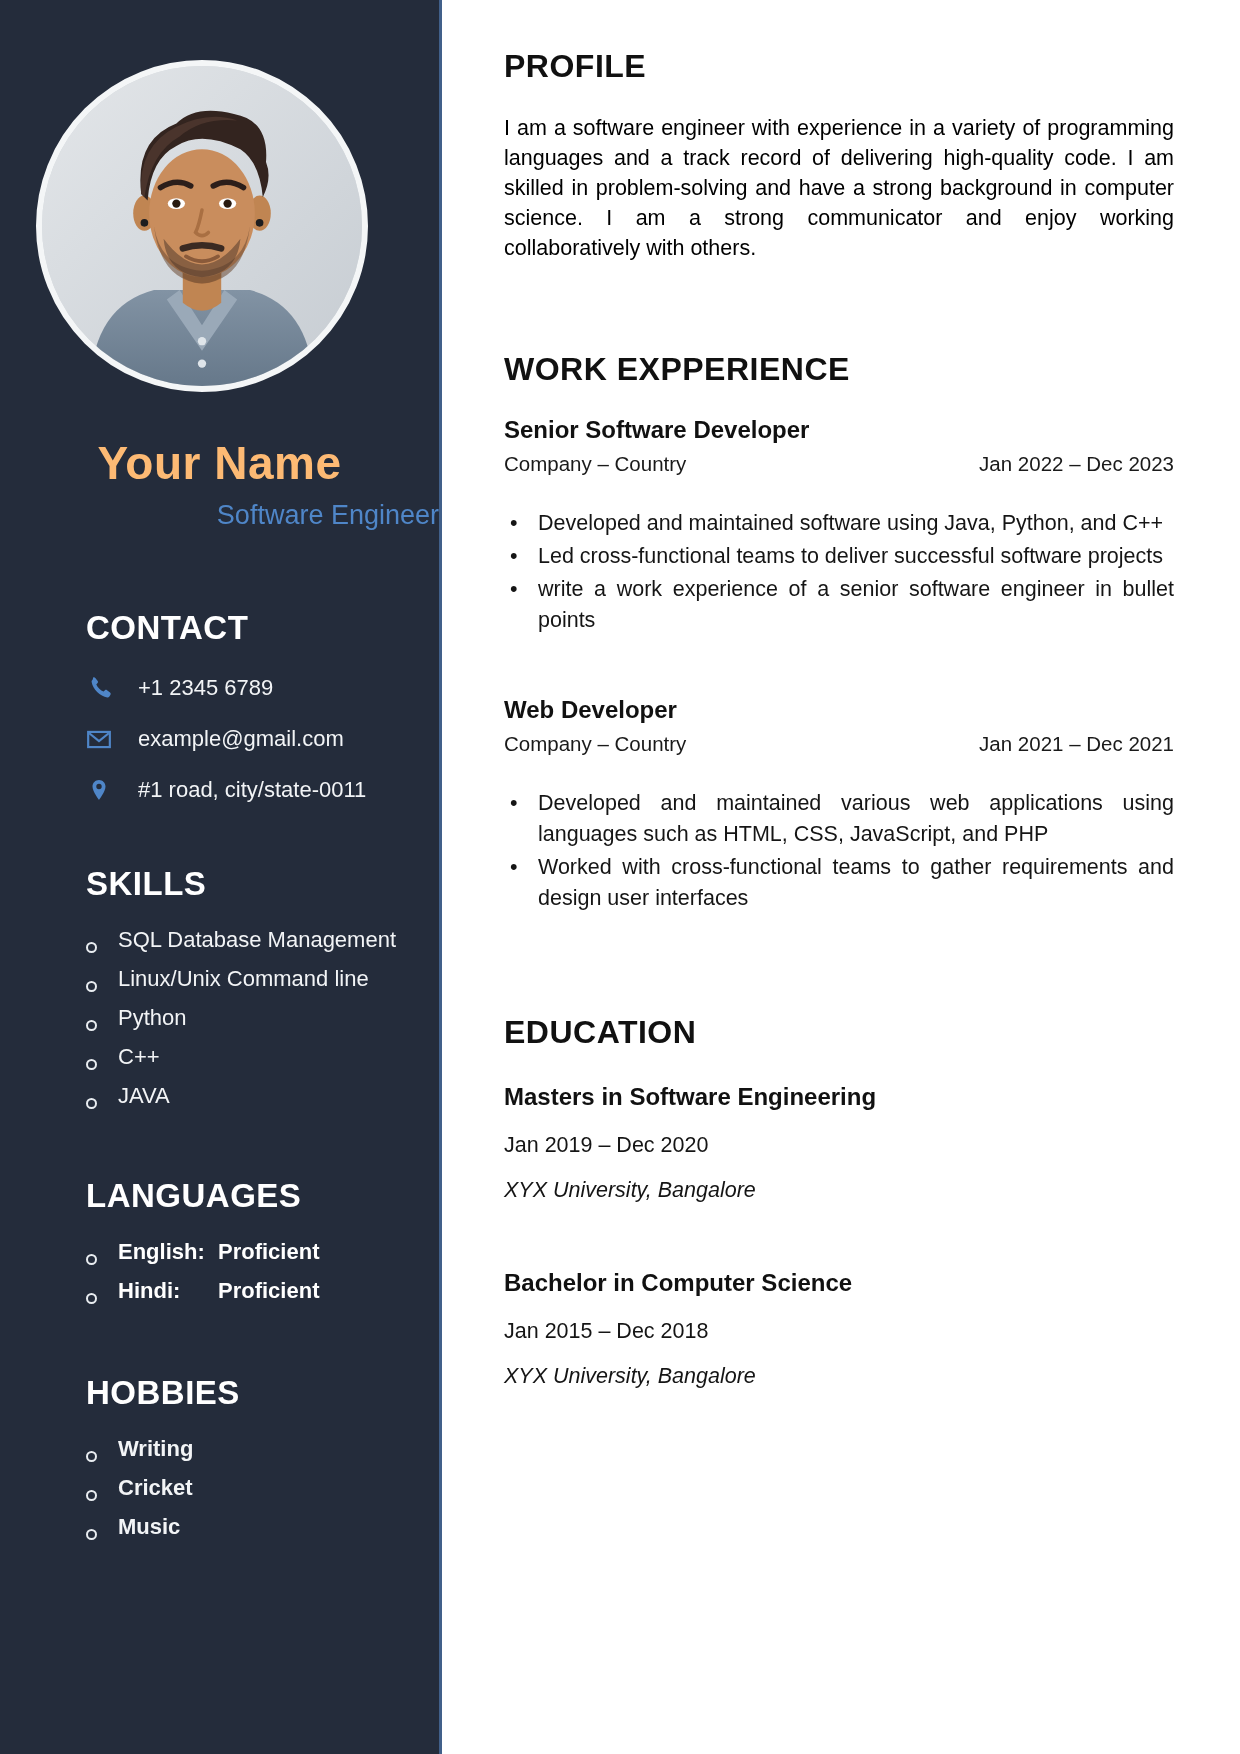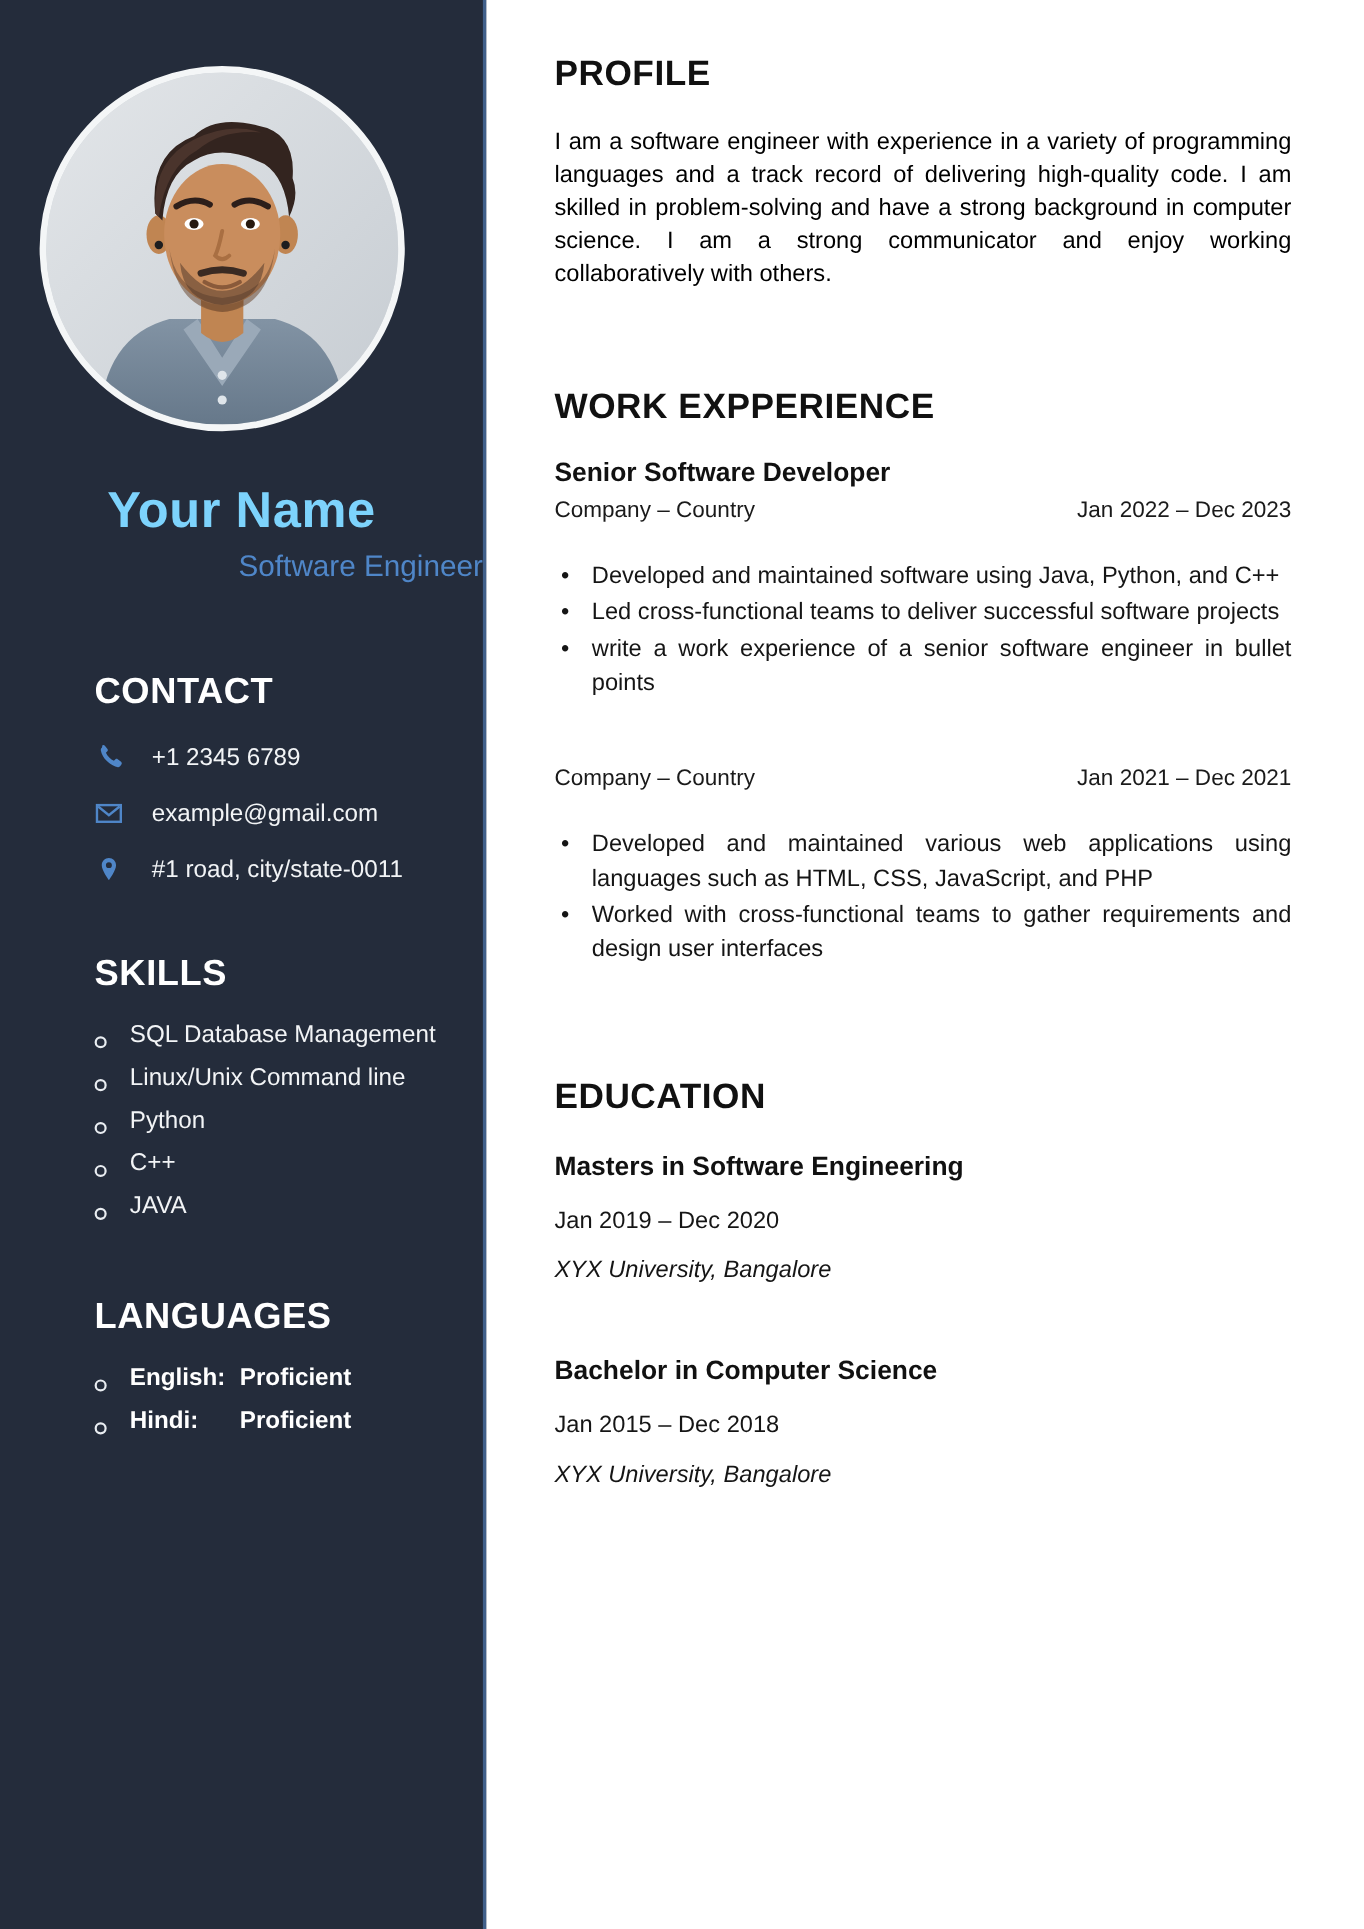--- a/index.html
+++ b/index.html
@@ -22,21 +22,21 @@
   .photo-wrap{
     width:332px;height:332px;border-radius:50%;
     margin:60px auto 0 36px;
     border:6px solid #f4f6f7;
     overflow:hidden;background:#d4d9dd;
     box-sizing:border-box;
   }
   .photo-wrap svg{display:block;width:100%;height:100%;}
   .name{
     margin-top:44px;text-align:center;
-    font-size:46px;font-weight:bold;color:#7dd3fc;
+    font-size:46px;font-weight:bold;color:#fdba74;
     letter-spacing:.5px;
   }
   .role{
     margin-top:10px;text-align:right;
     font-size:27px;color:#4f86c8;
   }
   .side-section{padding-left:86px;padding-right:30px;}
   .side-heading{
     font-size:33px;font-weight:bold;color:#ffffff;letter-spacing:.5px;
   }
@@ -227,20 +227,37 @@
             <span class="lang-level">Proficient</span>
           </div>
         <div class="side-bullet-row">
             <span class="ring"></span>
             <span class="lang-label">Hindi:</span>
             <span class="lang-level">Proficient</span>
           </div>
       </div>
     </div>
 
+    <div class="side-section">
+      <div class="side-heading hobbies-heading">HOBBIES</div>
+      <div class="bullet-list">
+        <div class="side-bullet-row">
+            <span class="ring"></span>
+            <span class="btext bold-item">Writing</span>
+          </div>
+        <div class="side-bullet-row">
+            <span class="ring"></span>
+            <span class="btext bold-item">Cricket</span>
+          </div>
+        <div class="side-bullet-row">
+            <span class="ring"></span>
+            <span class="btext bold-item">Music</span>
+          </div>
+      </div>
+    </div>
 
   </aside>
 
   <main class="main">
 
     <div class="main-heading">PROFILE</div>
     <p class="profile-text">I am a software engineer with experience in a variety of programming languages and a track record of delivering high-quality code. I am skilled in problem-solving and have a strong background in computer science. I am a strong communicator and enjoy working collaboratively with others.</p>
 
     <div class="main-heading work-heading">WORK EXPPERIENCE</div>
 
@@ -251,20 +268,21 @@
         <span>Jan 2022 – Dec 2023</span>
       </div>
       <div class="job-bullets">
         <div class="mb-row">Developed and maintained software using Java, Python, and C++</div>
         <div class="mb-row">Led cross-functional teams to deliver successful software projects</div>
         <div class="mb-row">write a work experience of a senior software engineer in bullet points</div>
       </div>
     </section>
 
     <section class="job job2">
+      <div class="job-title">Web Developer</div>
       <div class="job-meta">
         <span>Company – Country</span>
         <span>Jan 2021 – Dec 2021</span>
       </div>
       <div class="job-bullets">
         <div class="mb-row">Developed and maintained various web applications using languages such as HTML, CSS, JavaScript, and PHP</div>
         <div class="mb-row">Worked with cross-functional teams to gather requirements and design user interfaces</div>
       </div>
     </section>
 

